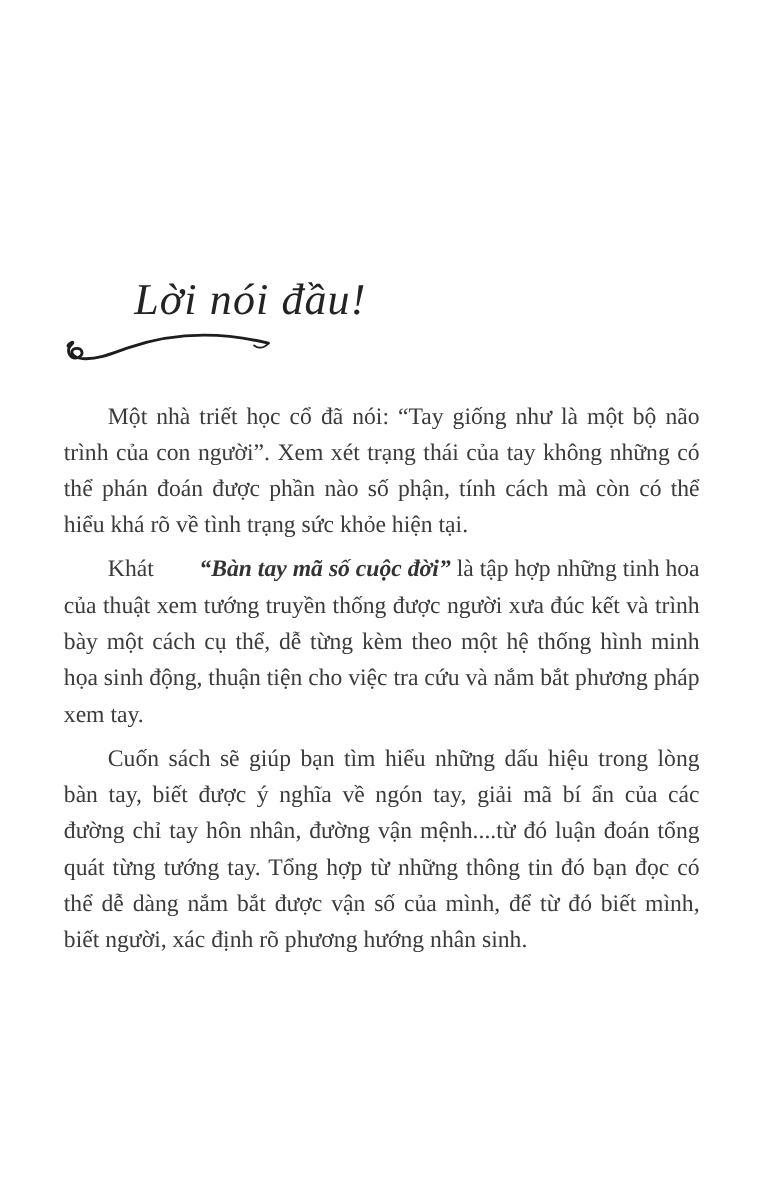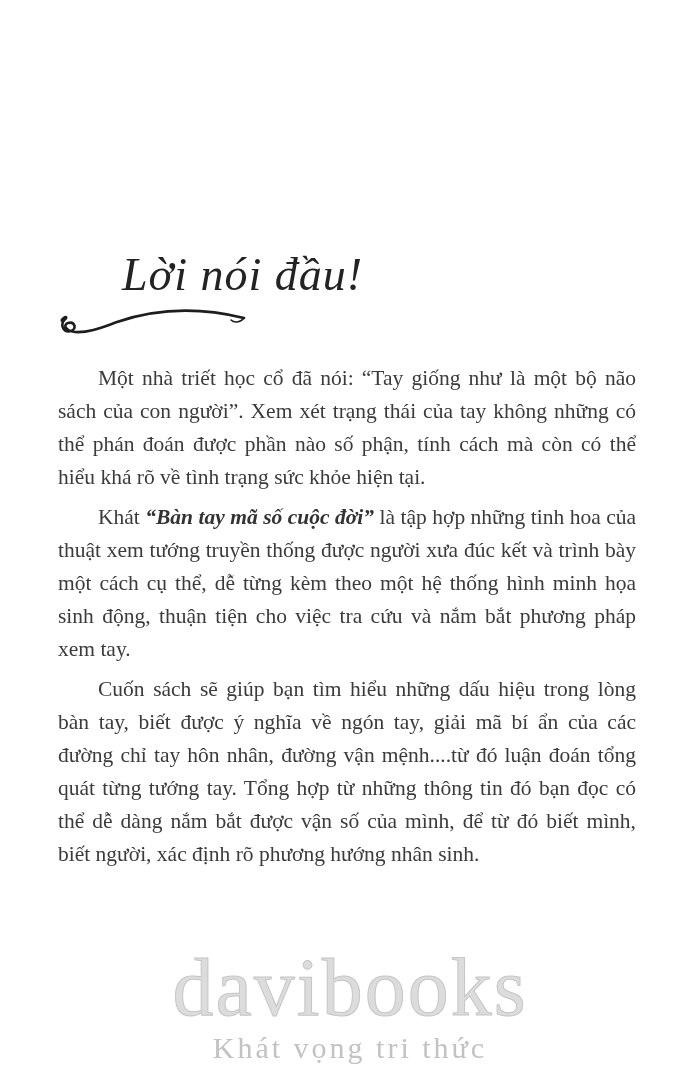--- a/index.html
+++ b/index.html
@@ -17,21 +17,21 @@
     color: #3b3b3b;
   }
   .title-block {
     position: absolute;
     top: 248px;
     left: 0;
     width: 100%;
   }
   .page-title {
     margin: 0 0 4px 122px;
-    font-size: 46px;
+    font-size: 40px;
     font-style: italic;
     font-weight: normal;
     color: #232323;
     letter-spacing: 1px;
   }
   .flourish {
     display: block;
     margin-left: 58px;
   }
   .body-text {
@@ -44,20 +44,21 @@
     text-align: justify;
   }
   .body-text p {
     margin: 0 0 7px 0;
     text-indent: 40px;
   }
   .emph {
     font-weight: bold;
     font-style: italic;
     color: #333333;
+    margin-left: 36px;
   }
   .watermark {
     position: absolute;
     left: 0;
     bottom: 14px;
     width: 100%;
     text-align: center;
     user-select: none;
   }
   .watermark-brand {
@@ -85,23 +86,19 @@
   <div class="title-block">
     <h1 class="page-title">Lời nói đầu!</h1>
     <svg class="flourish" viewBox="0 0 190 34" width="190" height="34" aria-hidden="true">
       <path d="M6 15 C2 21 6 28 13 26 C19 24 17 16 10 18 C5 19.5 7 26 17 27 C31 28 45 22 59 17 C97 4 141 2 186 13" fill="none" stroke="#1d1d1d" stroke-width="2.6" stroke-linecap="round"></path>
       <path d="M186 13 C182 18 176 18 173 15" fill="none" stroke="#1d1d1d" stroke-width="1.6" stroke-linecap="round"></path>
       <ellipse cx="6" cy="14" rx="4" ry="2.2" transform="rotate(-38 6 14)" fill="#1d1d1d"></ellipse>
     </svg>
   </div>
 
   <div class="body-text">
-    <p>Một nhà triết học cổ đã nói: “Tay giống như là một bộ não sách của con người”. Xem xét trạng thái của tay không những có thể phán đoán được phần nào số phận, tính cách mà còn có thể hiểu khá rõ về tình trạng sức khỏe hiện tại.</p>
+    <p>Một nhà triết học cổ đã nói: “Tay giống như là một bộ não trình của con người”. Xem xét trạng thái của tay không những có thể phán đoán được phần nào số phận, tính cách mà còn có thể hiểu khá rõ về tình trạng sức khỏe hiện tại.</p>
     <p><span>Khát </span><span class="emph">“Bàn tay mã số cuộc đời”</span><span> là tập hợp những tinh hoa của thuật xem tướng truyền thống được người xưa đúc kết và trình bày một cách cụ thể, dễ từng kèm theo một hệ thống hình minh họa sinh động, thuận tiện cho việc tra cứu và nắm bắt phương pháp xem tay.</span></p>
     <p>Cuốn sách sẽ giúp bạn tìm hiểu những dấu hiệu trong lòng bàn tay, biết được ý nghĩa về ngón tay, giải mã bí ẩn của các đường chỉ tay hôn nhân, đường vận mệnh....từ đó luận đoán tổng quát từng tướng tay. Tổng hợp từ những thông tin đó bạn đọc có thể dễ dàng nắm bắt được vận số của mình, để từ đó biết mình, biết người, xác định rõ phương hướng nhân sinh.</p>
   </div>
 
-  <div class="watermark">
-    <div class="watermark-brand">davibooks</div>
-    <div class="watermark-slogan">Khát vọng tri thức</div>
-  </div>
 
 </div>
 
 </body></html>

